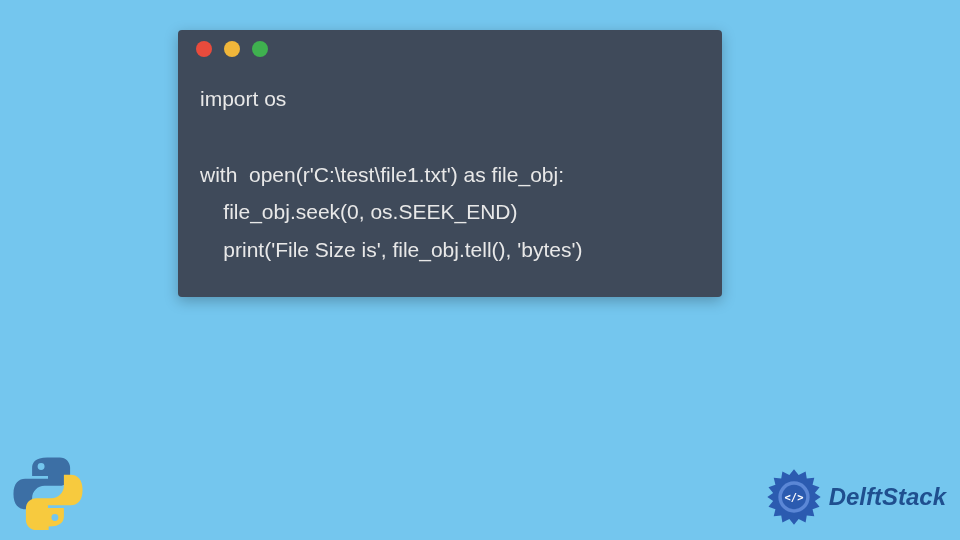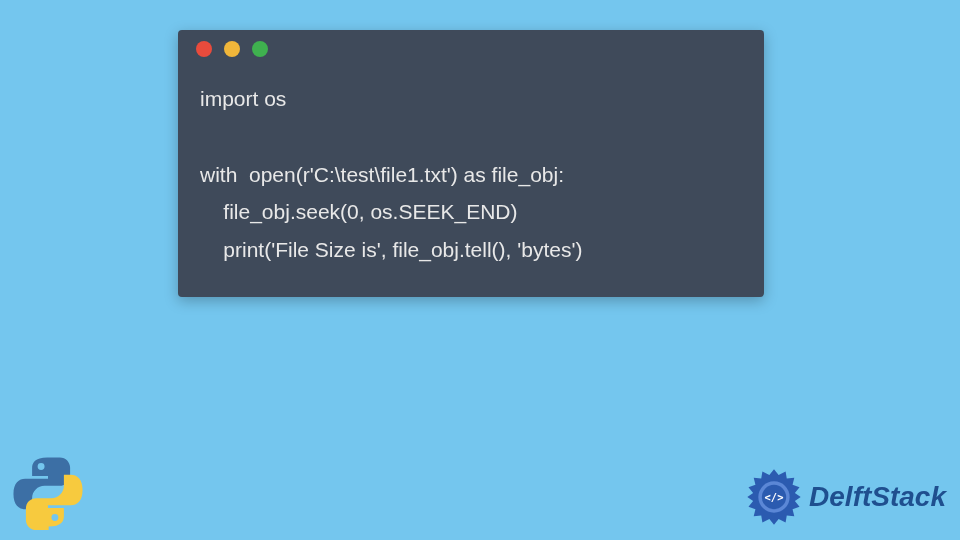--- a/index.html
+++ b/index.html
@@ -6,21 +6,21 @@
   html, body { width: 960px; height: 540px; overflow: hidden; }
   body {
     background: #74c6ee;
     position: relative;
     font-family: -apple-system, BlinkMacSystemFont, "Segoe UI", Arial, sans-serif;
   }
   .code-window {
     position: absolute;
     left: 178px;
     top: 30px;
-    width: 586px;
+    width: 544px;
     background: #3f4a5a;
     border-radius: 4px;
     box-shadow: 0 4px 14px rgba(0,0,0,0.25);
   }
   .titlebar {
     height: 38px;
     display: flex;
     align-items: center;
     padding-left: 18px;
     gap: 12px;
@@ -52,21 +52,21 @@
     position: absolute;
     right: 14px;
     bottom: 14px;
     display: flex;
     align-items: center;
     gap: 6px;
   }
   .delft-logo .label {
     color: #1f4f8f;
     font-weight: 600;
-    font-size: 28px;
+    font-size: 24px;
     font-style: italic;
   }
   .gear {
     width: 58px;
     height: 58px;
   }
 </style>
 </head>
 <body>
 

